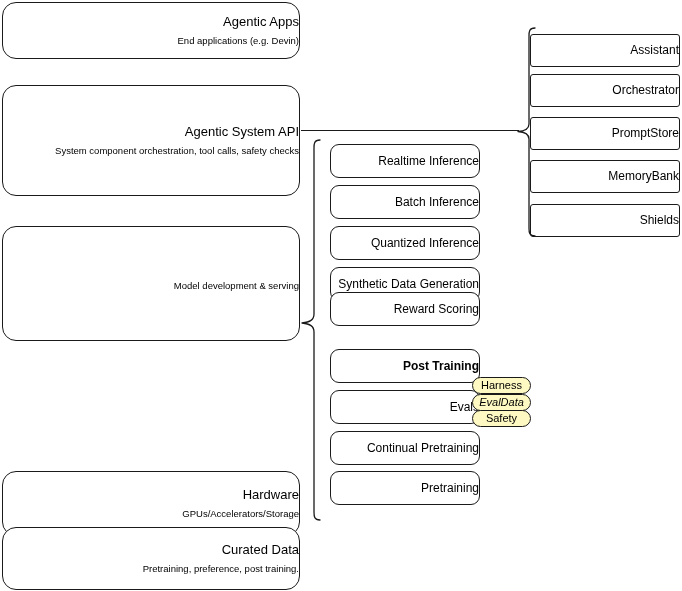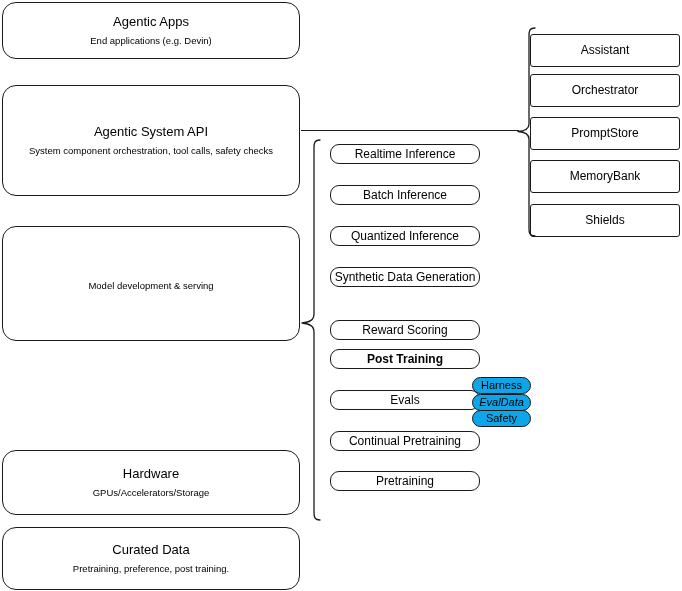--- a/index.html
+++ b/index.html
@@ -22,21 +22,21 @@
 
   
   .box {
     position: absolute;
     box-sizing: border-box;
     background: #ffffff;
     border: 1.3px solid #1a1a1a;
     border-radius: 12px;
     display: flex;
     flex-direction: column;
-    align-items: center;
+    align-items: flex-end;
     justify-content: center;
     text-align: center;
     line-height: 1.25;
   }
   .box .title {
     font-size: 13px;
     color: #000000;
     white-space: nowrap;
   }
   .box .subtitle {
@@ -50,21 +50,21 @@
   .layer-box {
     left: 2px;
     width: 298px;
     border-radius: 14px;
   }
 
   
   .mid-box {
     left: 330px;
     width: 150px;
-    height: 20px;
+    height: 34px;
     border-radius: 9px;
     border-width: 1.4px;
   }
   .mid-box .title { font-size: 12px; }
 
   
   .right-box {
     left: 530px;
     width: 150px;
     height: 33px;
@@ -73,21 +73,21 @@
   }
   .right-box .title { font-size: 12px; }
 
   
   .pill {
     position: absolute;
     box-sizing: border-box;
     left: 472px;
     width: 59px;
     height: 17px;
-    background: #0ea5e9;
+    background: #fef9c3;
     border: 1.3px solid #1a1a1a;
     border-radius: 9px;
     display: flex;
     align-items: center;
     justify-content: center;
     font-size: 11px;
     line-height: 1;
     z-index: 6;
   }
 
@@ -124,21 +124,21 @@
   <div class="box layer-box" style="top:85px;height:111px;">
     <div class="title">Agentic System API</div>
     <div class="subtitle">System component orchestration, tool calls, safety checks</div>
   </div>
 
   <div class="box layer-box" style="top:226px;height:115px;">
     <div class="subtitle">Model development &amp; serving</div>
   </div>
 
 
-  <div class="box layer-box" style="top:450px;height:65px;">
+  <div class="box layer-box" style="top:471px;height:65px;">
     <div class="title">Hardware</div>
     <div class="subtitle">GPUs/Accelerators/Storage</div>
   </div>
 
   <div class="box layer-box" style="top:527px;height:63px;">
     <div class="title">Curated Data</div>
     <div class="subtitle">Pretraining, preference, post training.</div>
   </div>
 
   <div class="hline" style="left:301px;top:130px;width:218px;"></div>
@@ -156,21 +156,21 @@
   </div>
   <div class="box mid-box" style="top:185px;">
     <div class="title">Batch Inference</div>
   </div>
   <div class="box mid-box" style="top:226px;">
     <div class="title">Quantized Inference</div>
   </div>
   <div class="box mid-box" style="top:267px;">
     <div class="title">Synthetic Data Generation</div>
   </div>
-  <div class="box mid-box" style="top:320px;">
+  <div class="box mid-box" style="top:292px;">
     <div class="title">Reward Scoring</div>
   </div>
   <div class="box mid-box" style="top:349px;font-weight:bold;">
     <div class="title">Post Training</div>
   </div>
   <div class="box mid-box" style="top:390px;">
     <div class="title">Evals</div>
   </div>
   <div class="box mid-box" style="top:431px;">
     <div class="title">Continual Pretraining</div>

